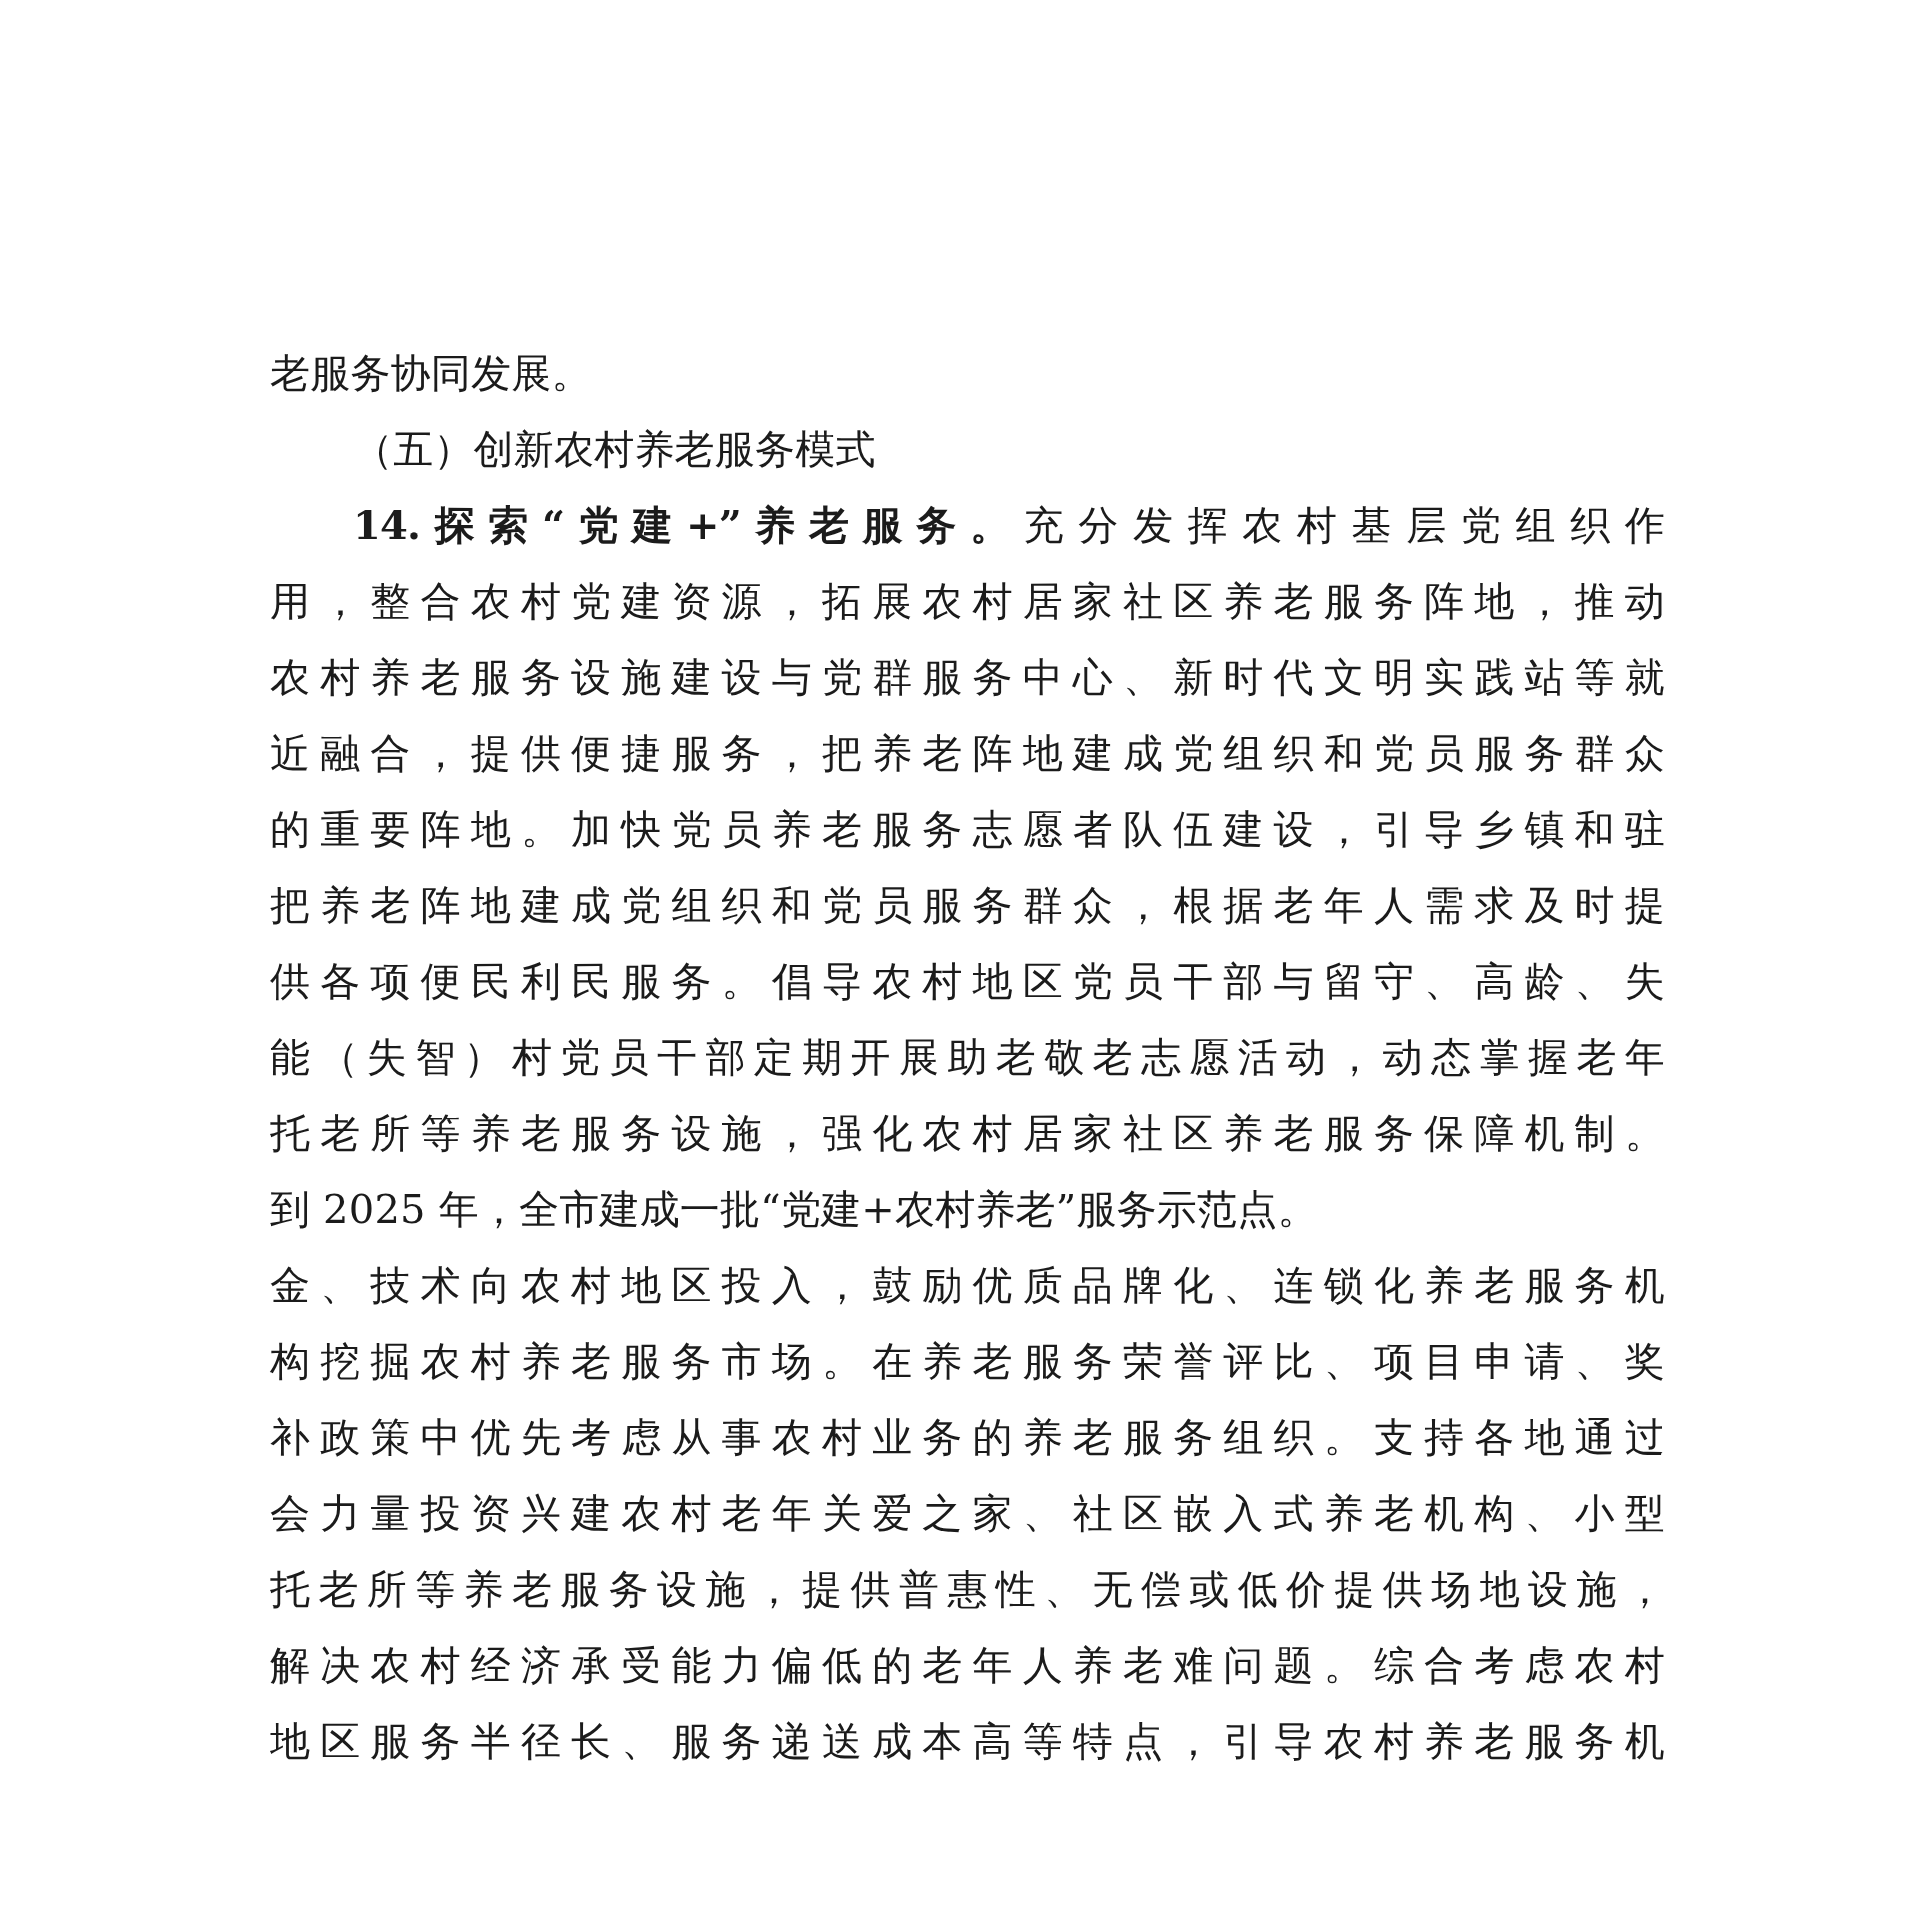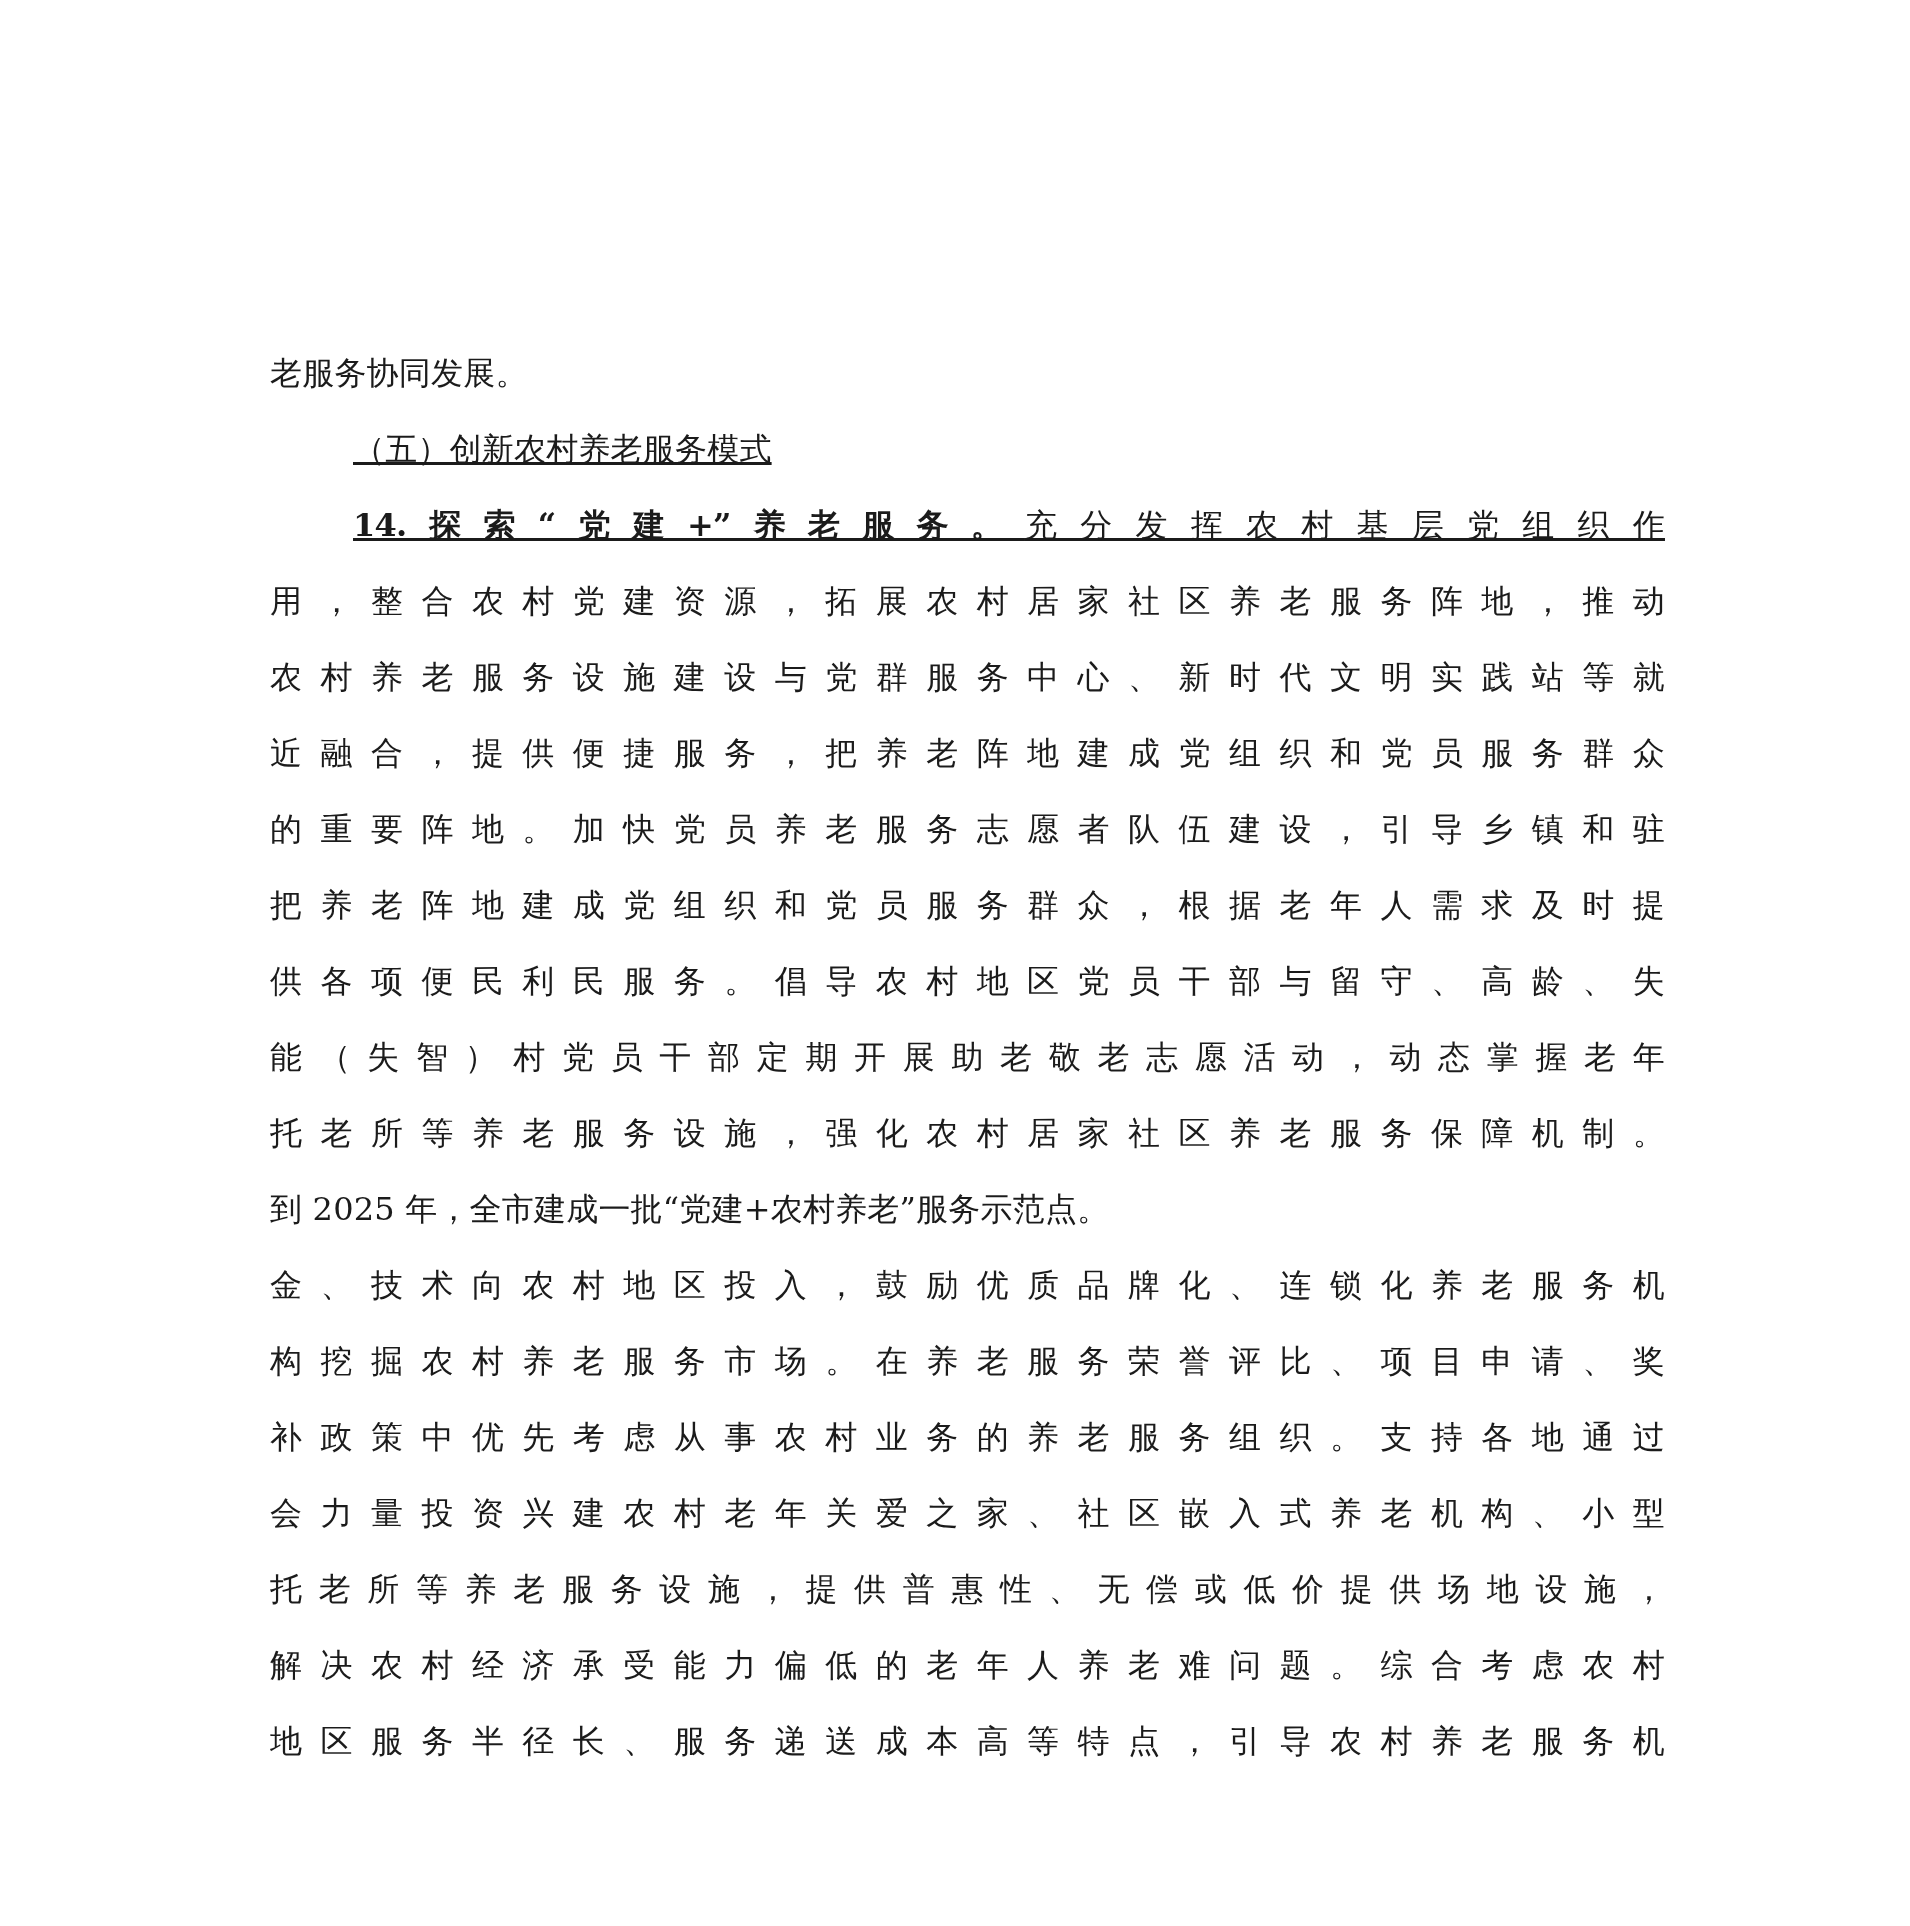--- a/index.html
+++ b/index.html
@@ -16,35 +16,34 @@
     overflow: hidden;
   }
   .content {
     position: absolute;
     left: 270px;
     top: 335px;
     width: 1395px;
   }
   .line {
     font-family: "DejaVu Serif", "Liberation Serif", serif;
-    font-size: 32px;
+    font-size: 40px;
     line-height: 76px;
     color: #1b1b1b;
     letter-spacing: 0.2px;
     white-space: pre;
     font-weight: 400;
   }
   .line.justify {
     text-align: justify;
     text-align-last: justify;
     white-space: normal;
   }
   .line.indent2 {
     padding-left: 83px;
-    text-decoration: underline;
   }
   .bold {
     font-weight: 700;
     letter-spacing: -0.8px;
   }
 </style>
 </head>
 <body>
 
 <div class="page">

